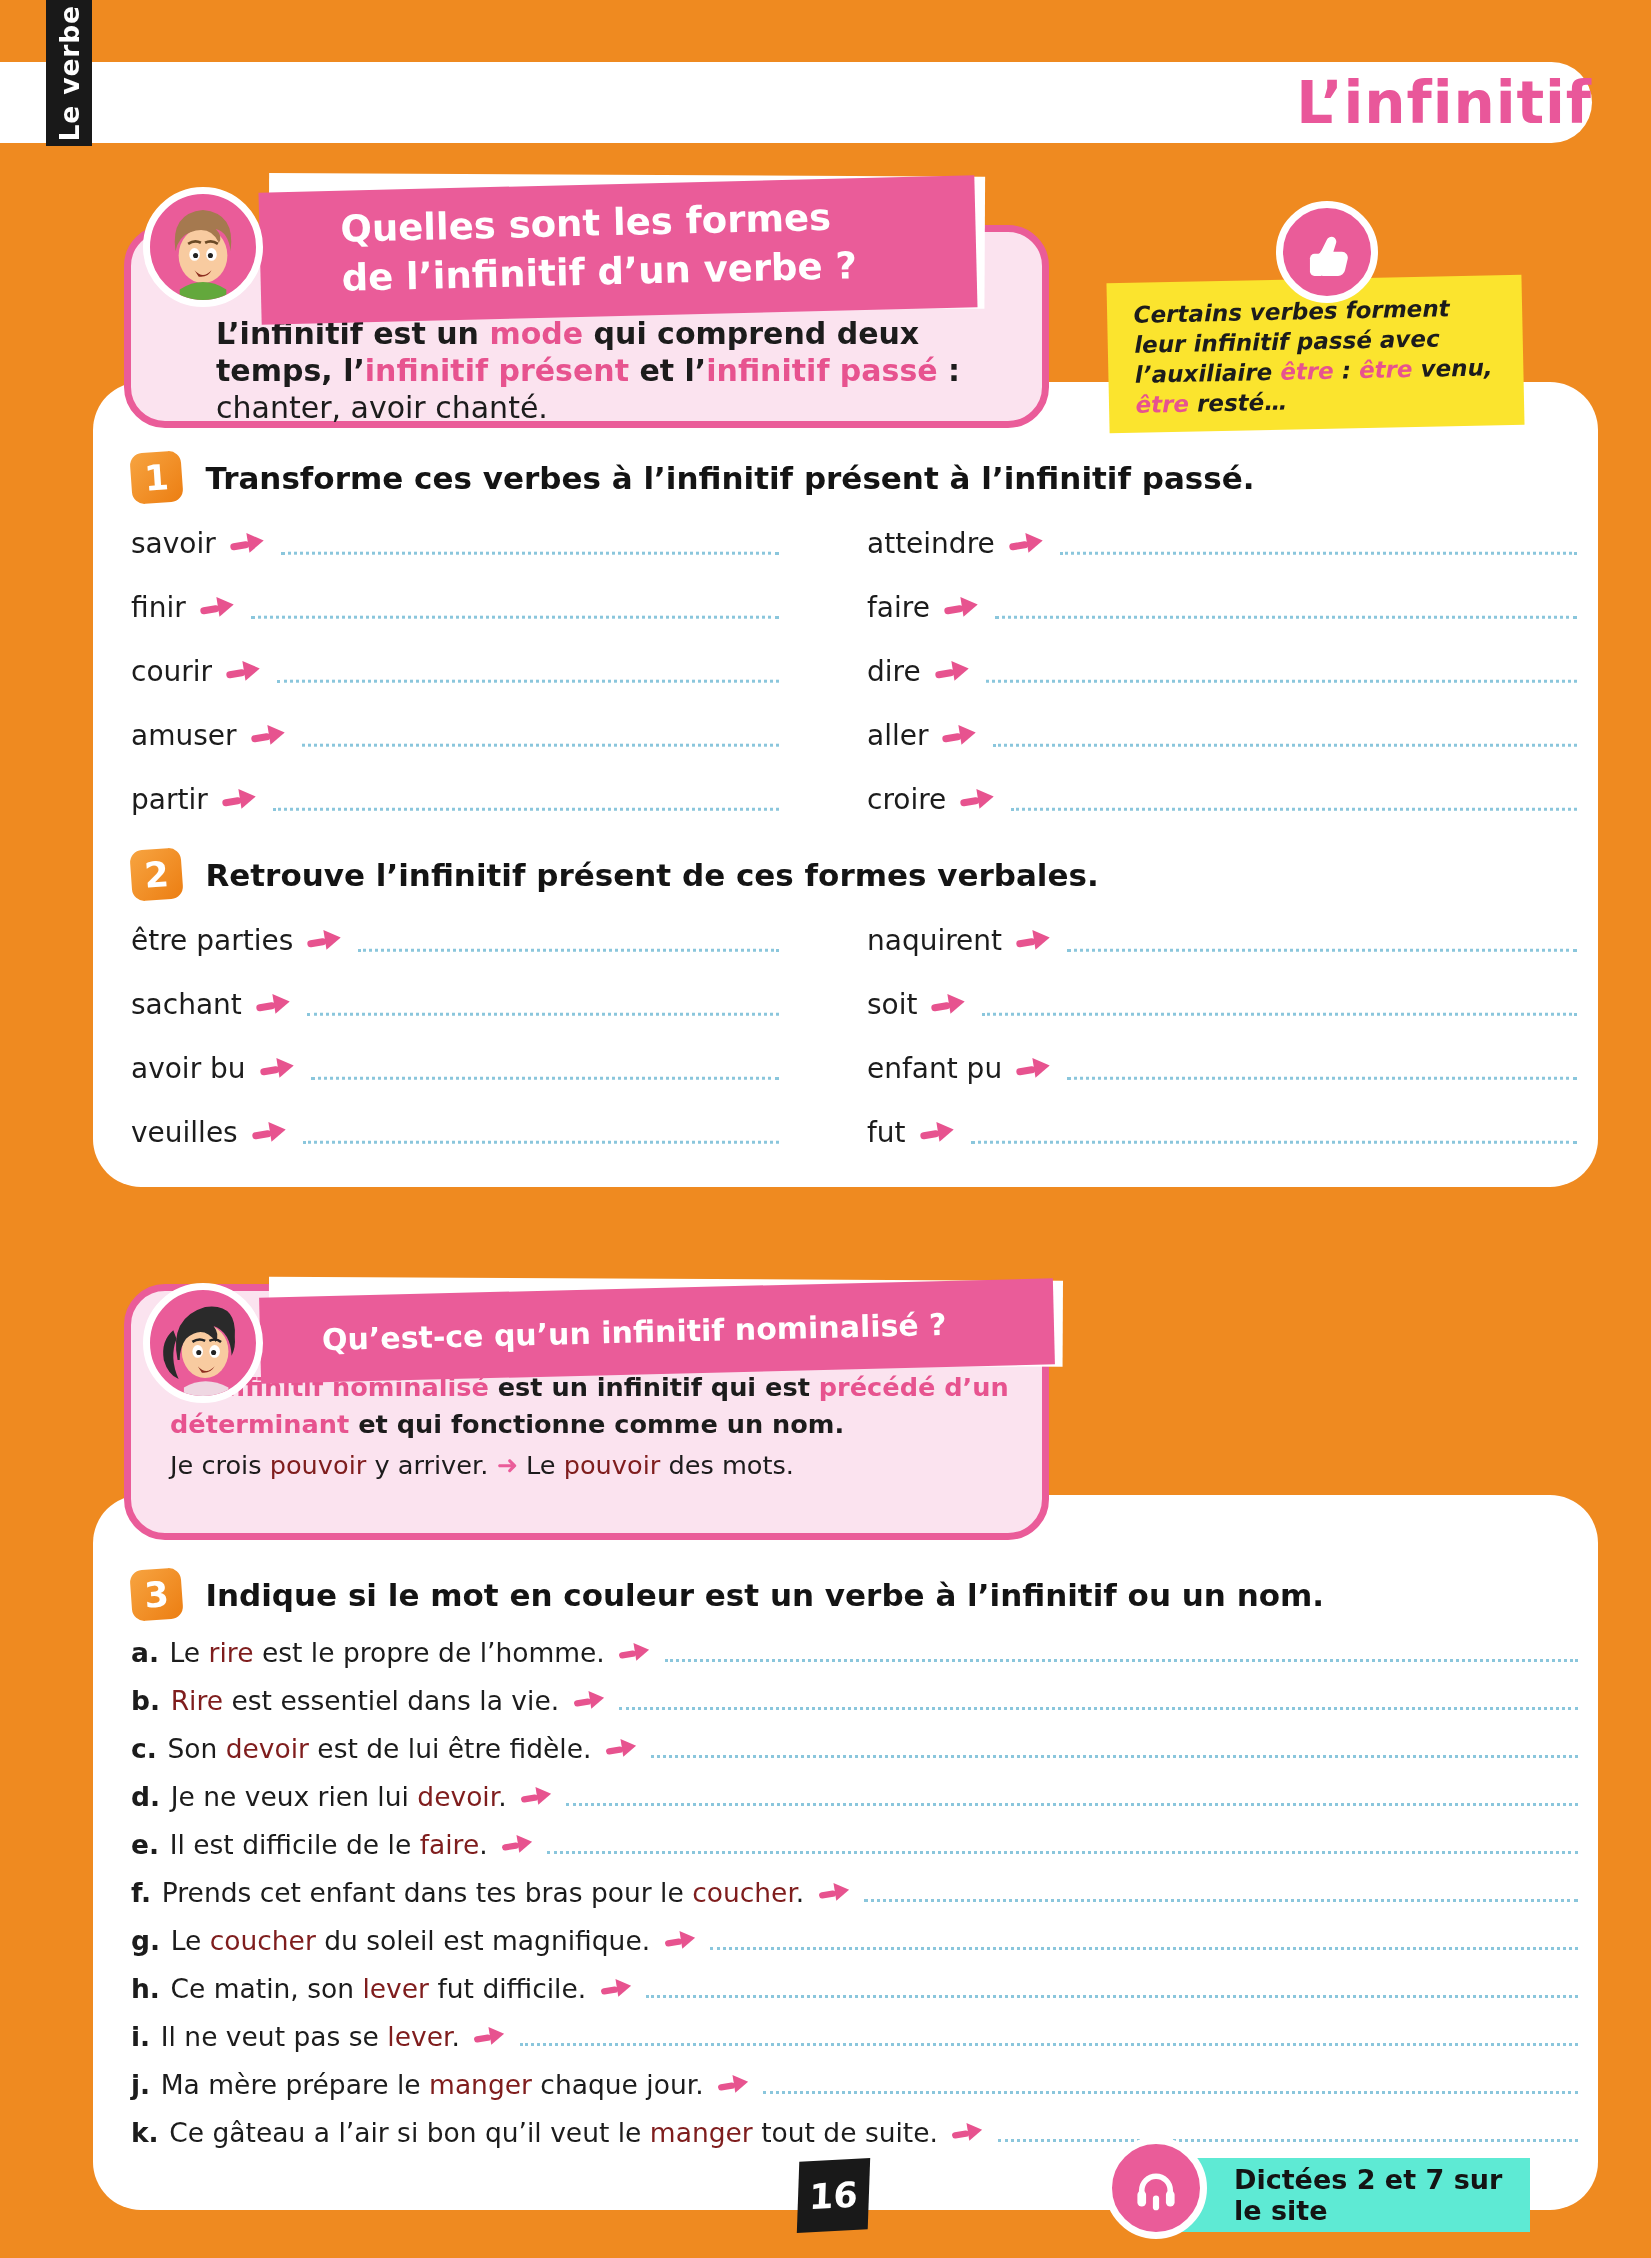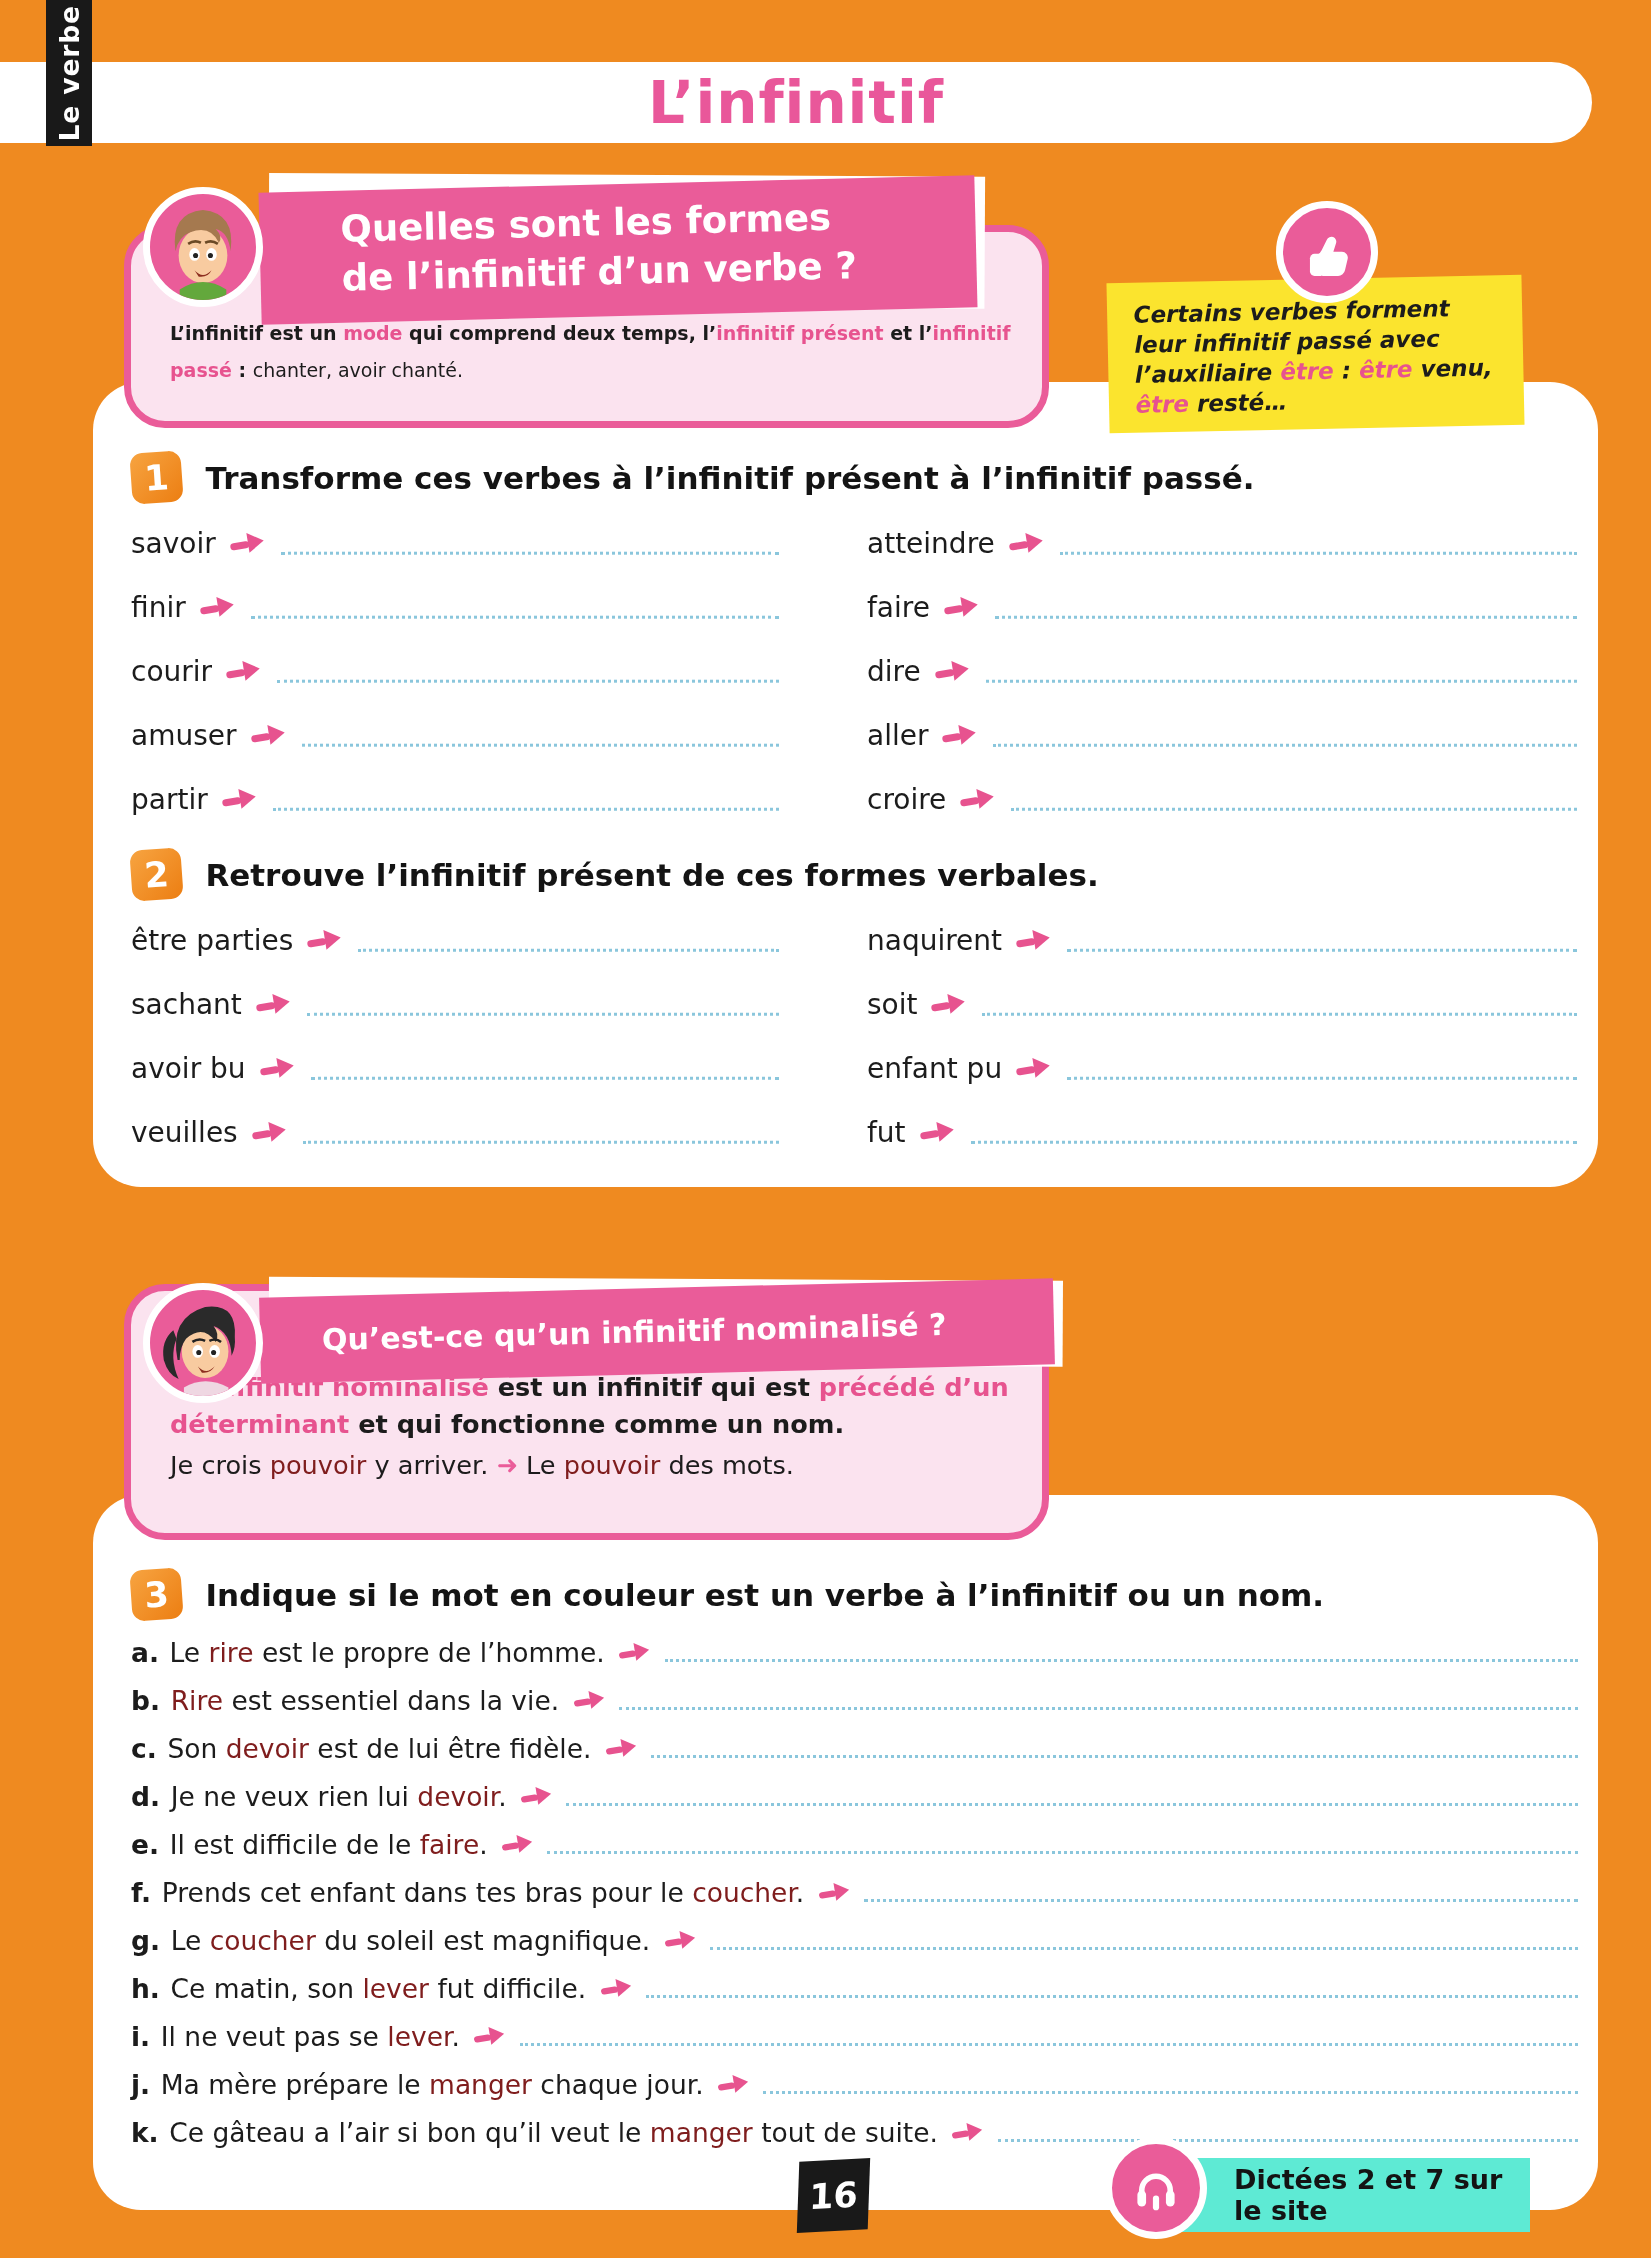--- a/index.html
+++ b/index.html
@@ -1,40 +1,40 @@
 <!DOCTYPE html>
 <html style="font-size:14px"><head>
 <meta charset="utf-8">
 <style>
   html,body{margin:0;padding:0;width:1652px;height:2258px;overflow:hidden;
     font-family:"DejaVu Sans","Liberation Sans",sans-serif;}
   #page{position:relative;width:1652px;height:2258px;background:#EF8A20;}
 
   
   .top-banner{position:absolute;left:0;top:62px;width:1592px;height:81px;background:#fff;
-    border-radius:0 41px 41px 0;z-index:2;display:flex;align-items:center;justify-content:center;}
+    border-radius:0 41px 41px 0;z-index:2;display:flex;align-items:center;justify-content:flex-end;}
   .page-title{font-size:58px;font-weight:bold;color:#E9579A;letter-spacing:0.9px;}
 
   
   .side-tab{position:absolute;left:46px;top:0;width:46px;height:146px;background:#191919;z-index:3;
     display:flex;align-items:center;justify-content:center;}
   .side-tab span{writing-mode:vertical-rl;transform:rotate(180deg);color:#fff;font-weight:bold;
     font-size:26.5px;letter-spacing:0.9px;}
 
   
   .card{position:absolute;left:93px;width:1505px;background:#fff;border-radius:48px;z-index:1;}
   .card1{top:382px;height:805px;}
   .card2{top:1495px;height:715px;}
 
   
   .lesson{position:absolute;background:#FBE3EF;border:7px solid #EA5C99;border-radius:41px;z-index:3;box-sizing:border-box;}
   .lesson1{left:124px;top:225px;width:925px;height:203px;}
   .lesson2{left:124px;top:1284px;width:925px;height:256px;}
   .lesson-body{position:absolute;left:39px;right:21px;color:#1c1c1c;}
-  .lb1{top:83px;font-size:19px;line-height:37px;}
+  .lb1{top:83px;font-size:30px;line-height:37px;margin-left:46px;}
   .lb2{top:78px;font-size:25.6px;line-height:37px;}
   .example-line{margin-top:3.5px;font-size:25.6px;line-height:37px;}
 
   
   .bubble{position:absolute;transform:rotate(-1.4deg);z-index:4;}
   .bubble::before{content:"";position:absolute;left:8.8px;top:-8.8px;width:100%;height:100%;
     background:#fff;transform:rotate(1.7deg);}
   .bubble-inner{position:relative;width:100%;height:100%;background:#EA5C99;color:#fff;
     font-weight:bold;box-sizing:border-box;}
   .bubble1{left:260px;top:184px;width:716px;height:132px;}

